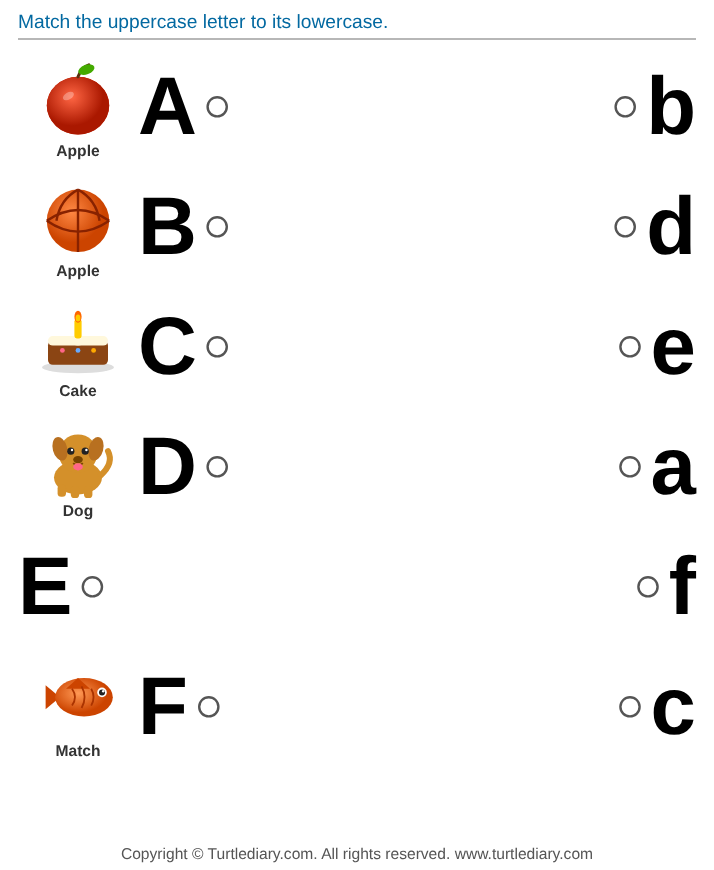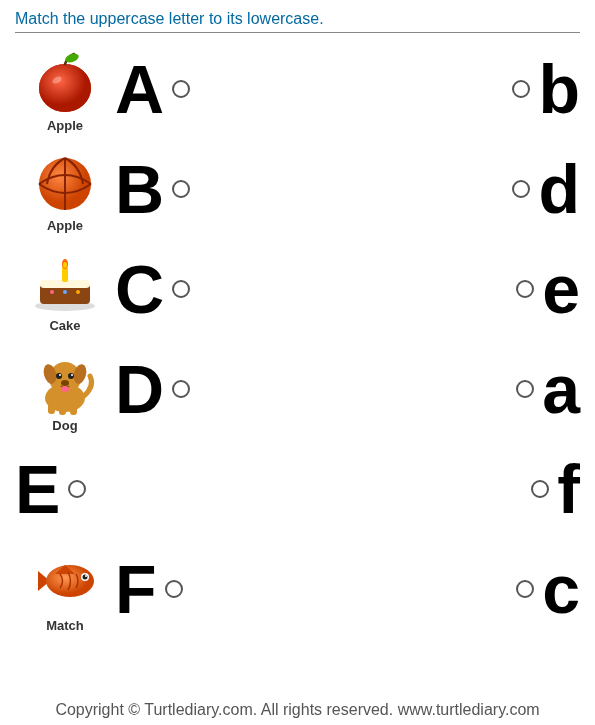--- a/index.html
+++ b/index.html
@@ -87,21 +87,21 @@
       font-weight: 900;
       color: #000;
       line-height: 1;
     }
     .footer {
       position: absolute;
       bottom: 6px;
       left: 0;
       width: 100%;
       text-align: center;
-      font-size: 16px;
+      font-size: 13px;
       color: #555;
     }
 
     
     .icon-svg {
       width: 70px;
       height: 70px;
     }
   </style>
 </head>

